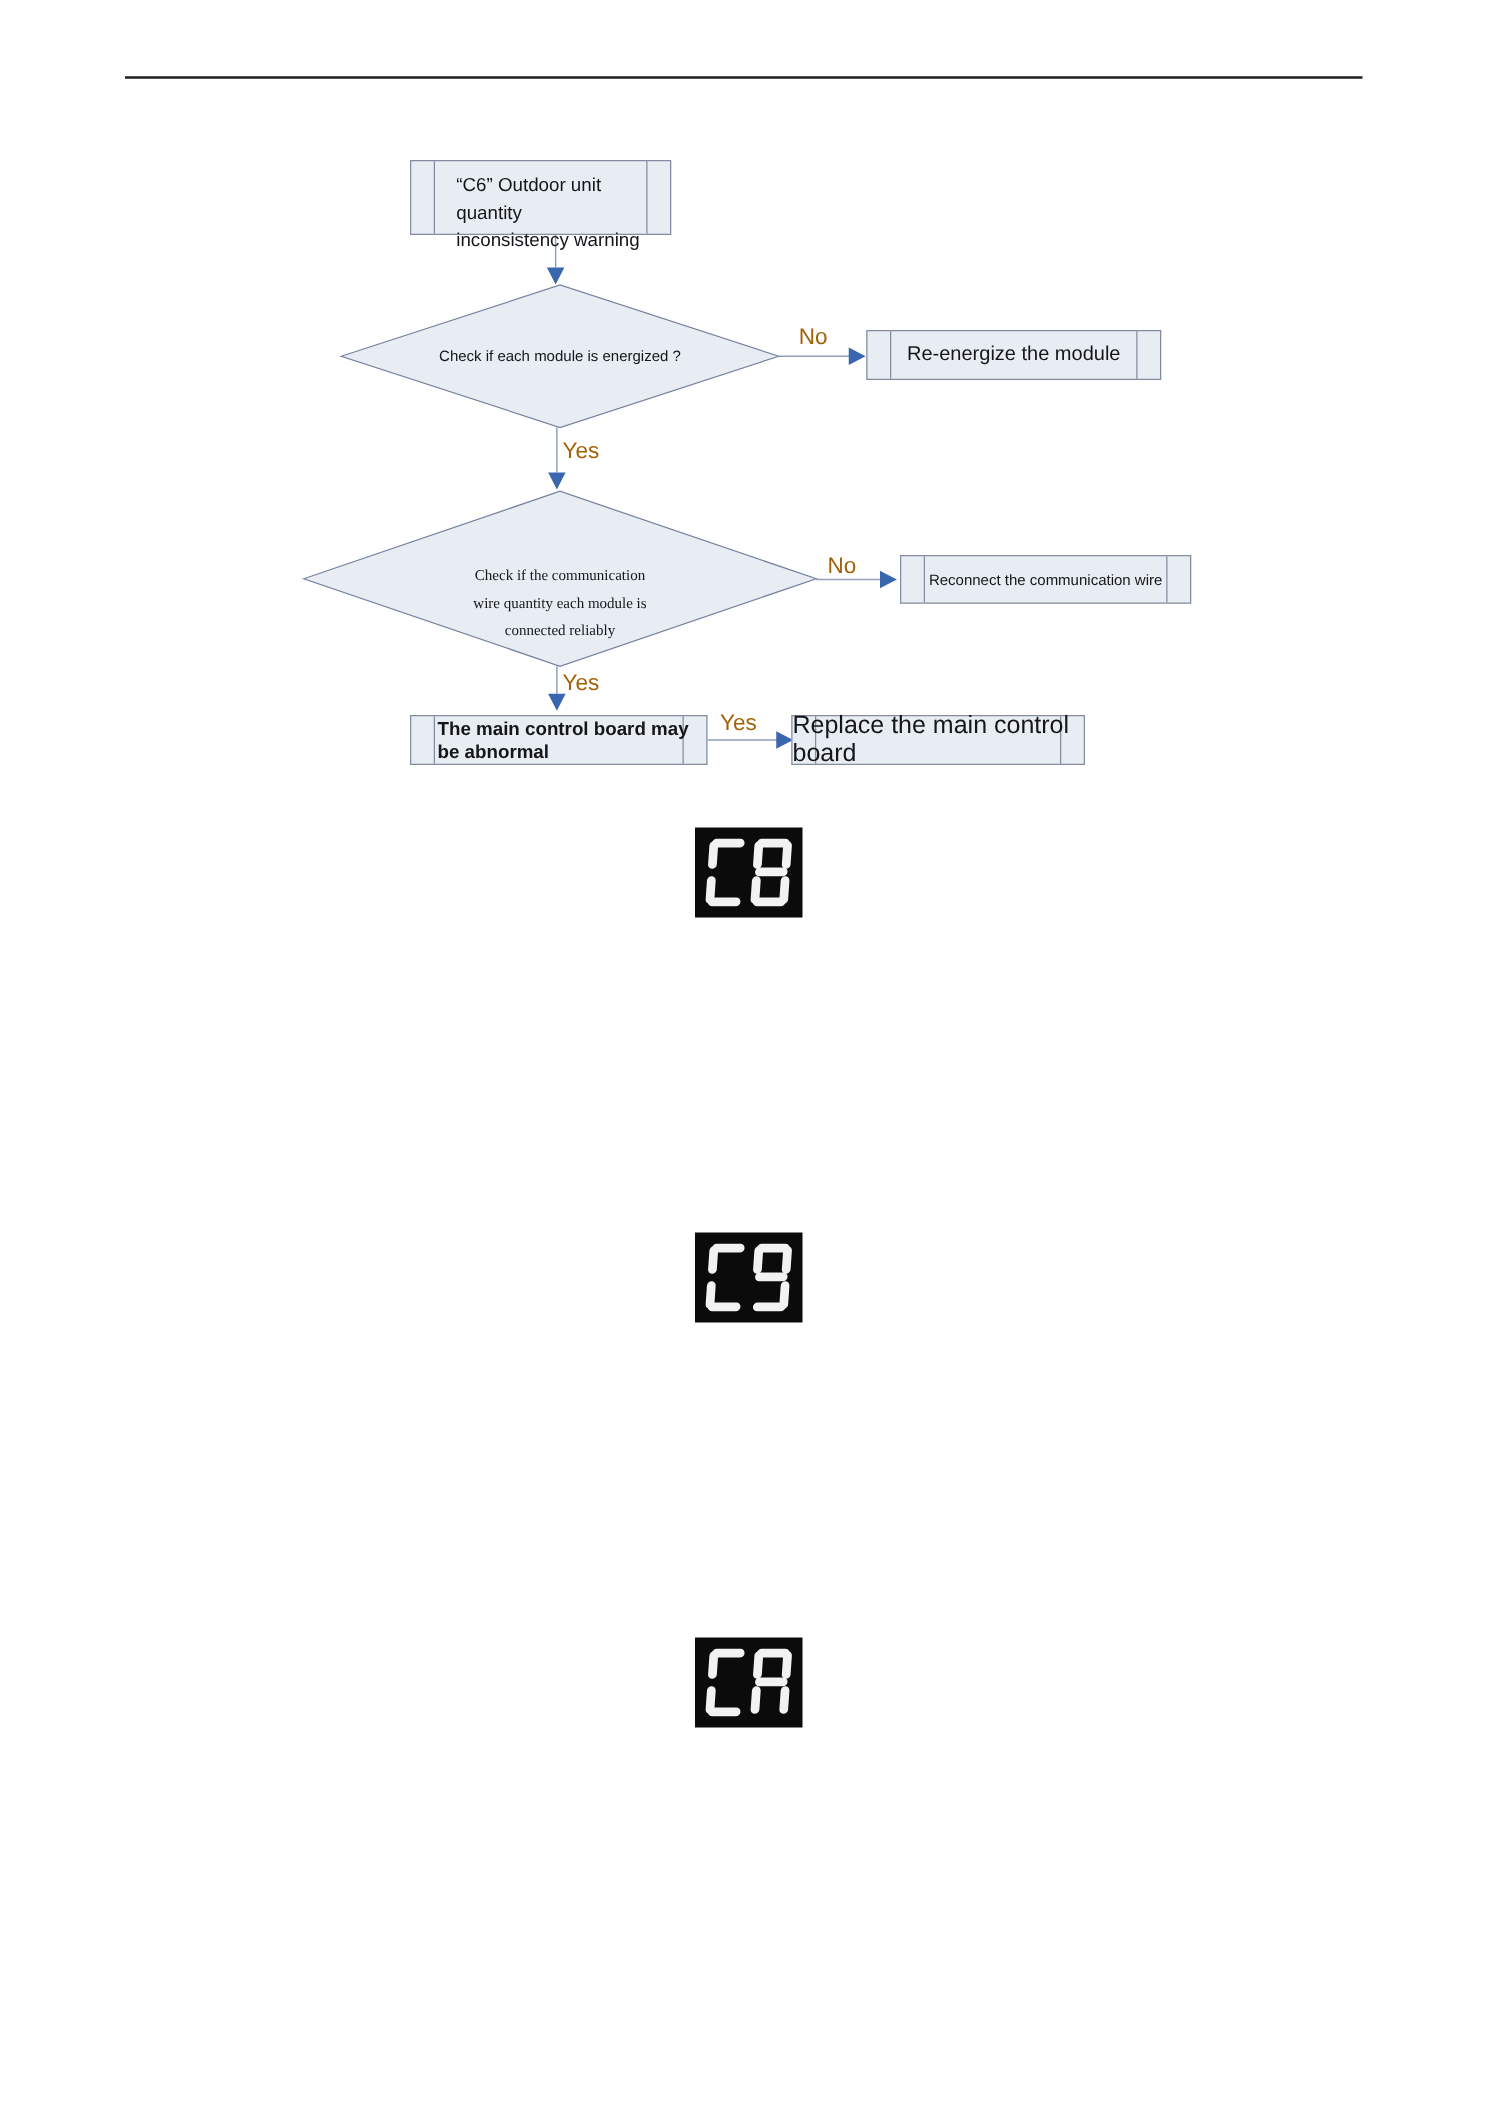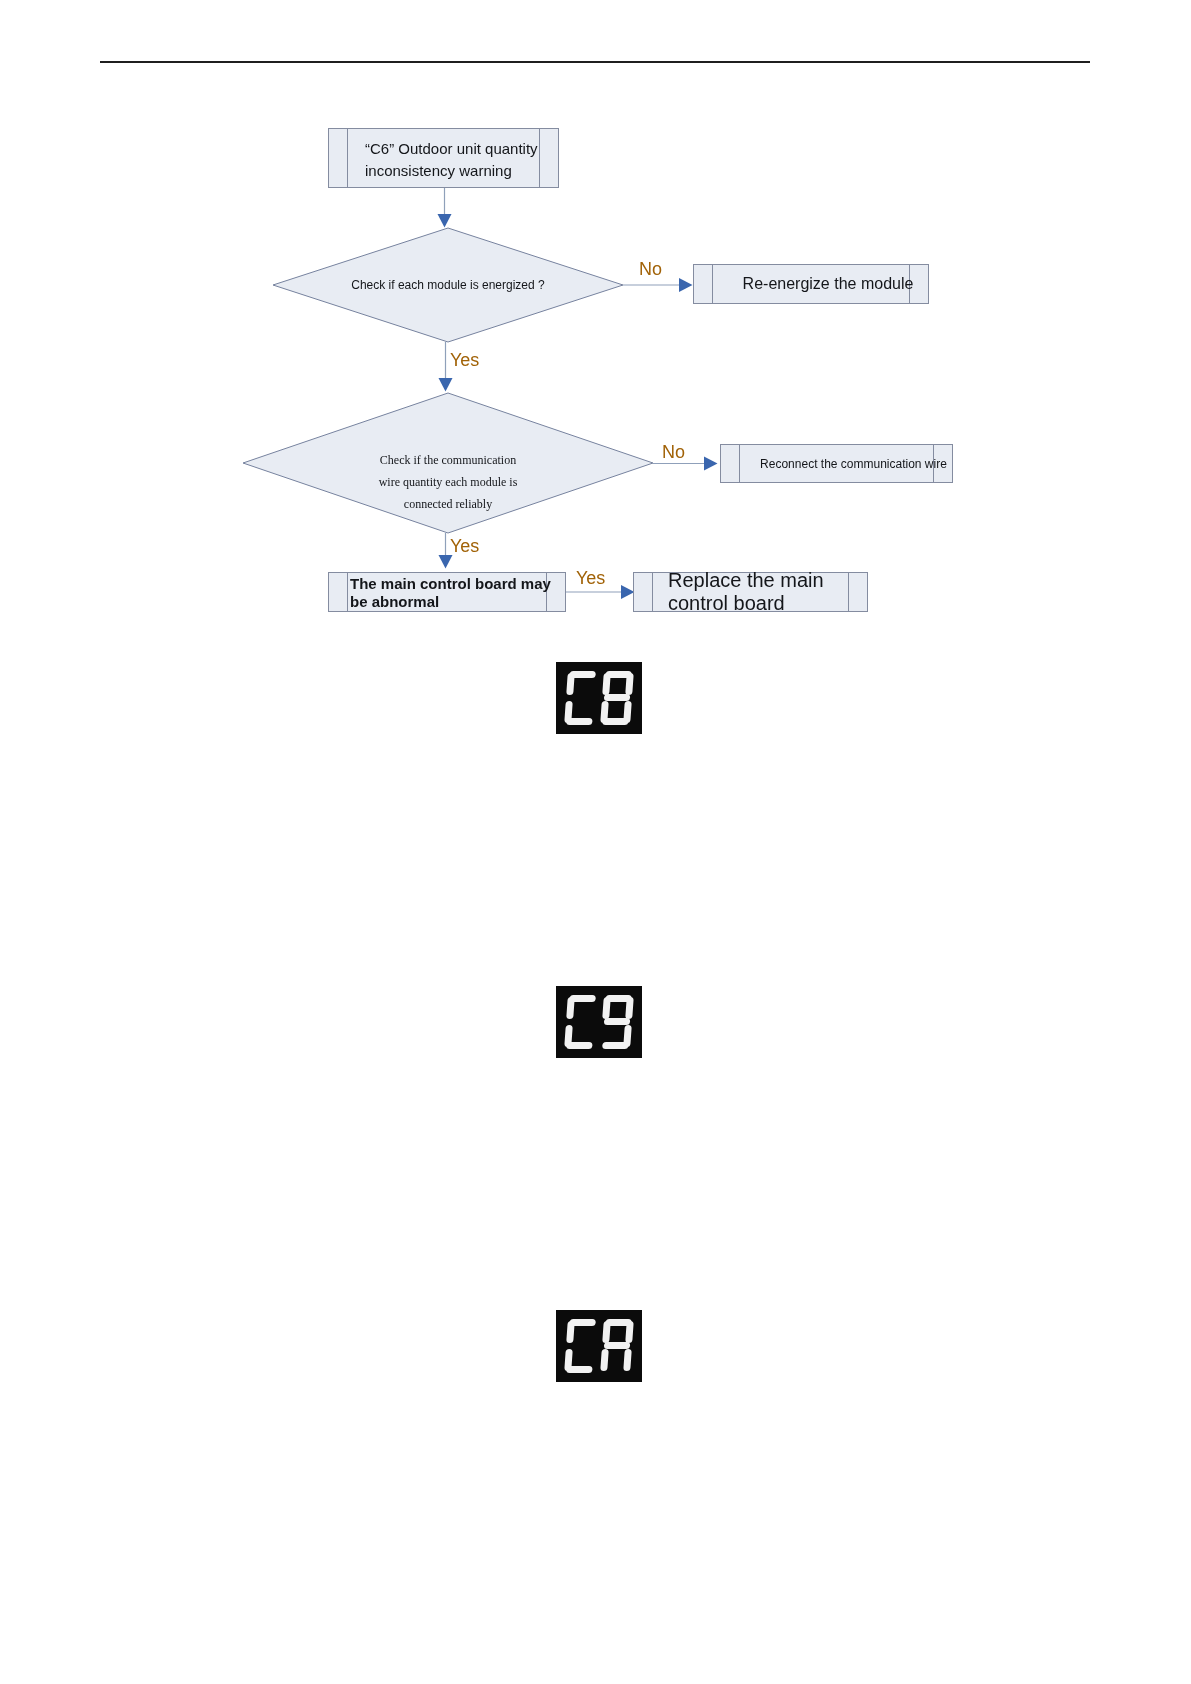--- a/index.html
+++ b/index.html
@@ -17,23 +17,23 @@
   
   .pbox{
     position:absolute;
     background:#e8ecf3;
     border:1px solid #848ca0;
     box-sizing:border-box;
   }
   .pbox .bar{position:absolute;top:0;bottom:0;width:1px;background:#848ca0;}
   .pbox .bar.l{left:18px;}
   .pbox .bar.r{right:18px;}
-  .pbox .txt{position:absolute;inset:0;padding-left:34px;}
-
-  .box-start{left:328px;top:128px;width:231px;height:60px;padding-left:28px;}
+  .pbox .txt{position:absolute;inset:0;}
+
+  .box-start{left:328px;top:128px;width:209px;height:60px;padding-left:28px;}
   .box-start .txt{padding:9px 0 0 36px;font-size:15px;line-height:22px;}
 
   .box-remedy1{left:693px;top:264px;width:236px;height:40px;}
   .box-remedy1 .txt{display:flex;align-items:center;justify-content:center;font-size:16px;}
 
   .box-remedy2{left:720px;top:444px;width:233px;height:39px;}
   .box-remedy2 .txt{display:flex;align-items:center;justify-content:center;font-size:12px;}
 
   .box-conclusion{left:328px;top:572px;width:238px;height:40px;font-weight:bold;}
   .box-conclusion .txt{padding:2px 0 0 21px;font-size:15px;line-height:18px;}

